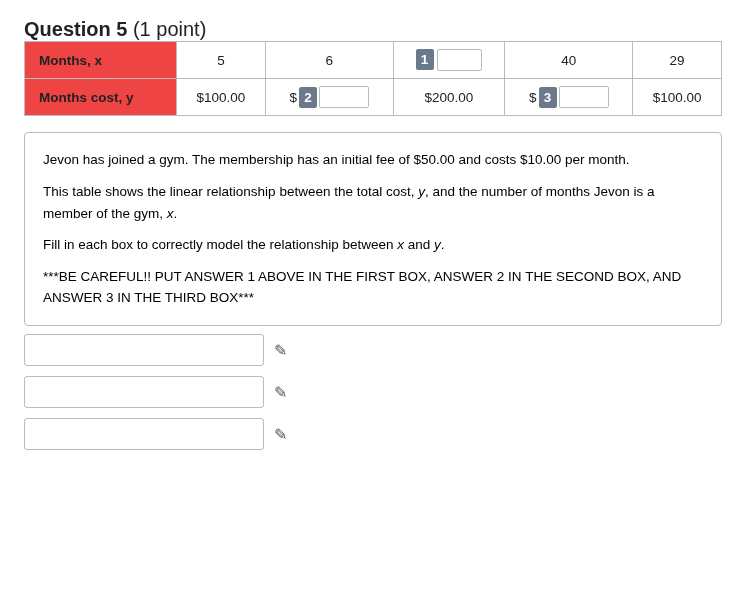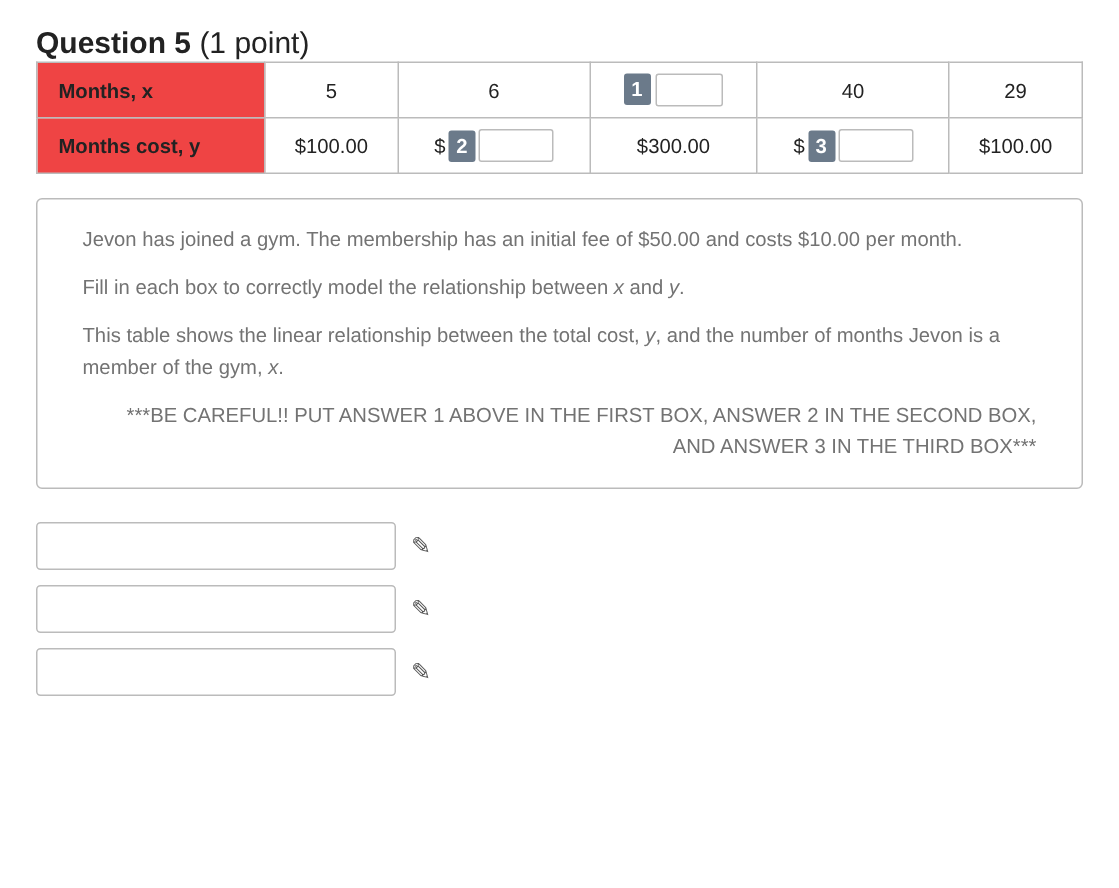--- a/index.html
+++ b/index.html
@@ -63,32 +63,31 @@
     .dollar-cell {
       display: flex;
       align-items: center;
       justify-content: center;
       gap: 2px;
     }
     
     .info-box {
       border: 1.5px solid #bbb;
       border-radius: 4px;
-      padding: 16px 30px;
-      margin-bottom: 22px;
+      padding: 16px 18px;
+      margin-bottom: 8px;
       font-size: 13.5px;
       line-height: 1.6;
-      color: #737373;
+      color: #000000;
     }
     .info-box p {
       margin-bottom: 10px;
     }
     .info-box p:last-child {
       margin-bottom: 0;
-      text-align: right;
     }
     .info-box em {
       font-style: italic;
     }
     
     .answer-section {
       display: flex;
       flex-direction: column;
       gap: 10px;
       margin-top: 4px;
@@ -161,45 +160,45 @@
 
       <td>
         <span class="dollar-cell">
           <span>$</span>
           <span class="cell-highlighted">2</span>
           <input class="inline-input" type="text" value="" style="width: 50px;">
         </span>
       </td>
 
       <td>
-        <span>$300.00</span>
+        <span>$200.00</span>
       </td>
 
       <td>
         <span class="dollar-cell">
           <span>$</span>
           <span class="cell-highlighted">3</span>
           <input class="inline-input" type="text" value="" style="width: 50px;">
         </span>
       </td>
 
       <td>
         <span>$100.00</span>
       </td>
     </tr>
   </tbody>
 </table>
 
 <div class="info-box">
   <p>Jevon has joined a gym. The membership has an initial fee of $50.00 and costs $10.00 per month.</p>
   <p>
-    Fill in each box to correctly model the relationship between <em>x</em> and <em>y</em>.
+    This table shows the linear relationship between the total cost, <em>y</em>, and the number of months Jevon is a member of the gym, <em>x</em>.
   </p>
   <p>
-    This table shows the linear relationship between the total cost, <em>y</em>, and the number of months Jevon is a member of the gym, <em>x</em>.
+    Fill in each box to correctly model the relationship between <em>x</em> and <em>y</em>.
   </p>
   <p>***BE CAREFUL!!  PUT ANSWER 1 ABOVE IN THE FIRST BOX, ANSWER 2 IN THE SECOND BOX, AND ANSWER 3 IN THE THIRD BOX***</p>
 </div>
 
 <div class="answer-section">
   <div class="answer-row">
     <input class="answer-input" type="text" value="" style="">
     <span class="pen-icon">✎</span>
   </div>
   <div class="answer-row">

